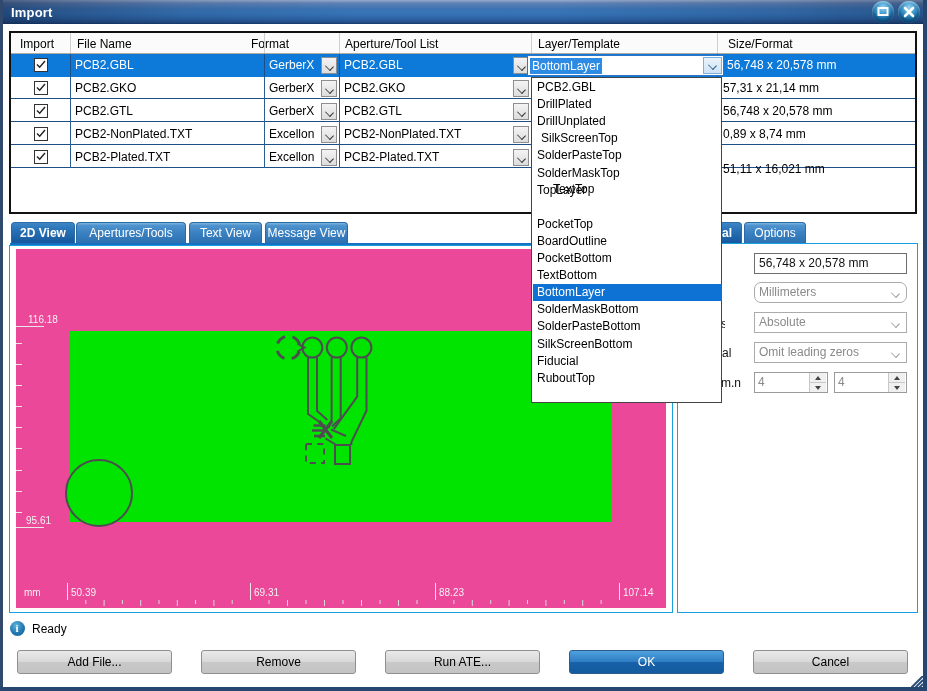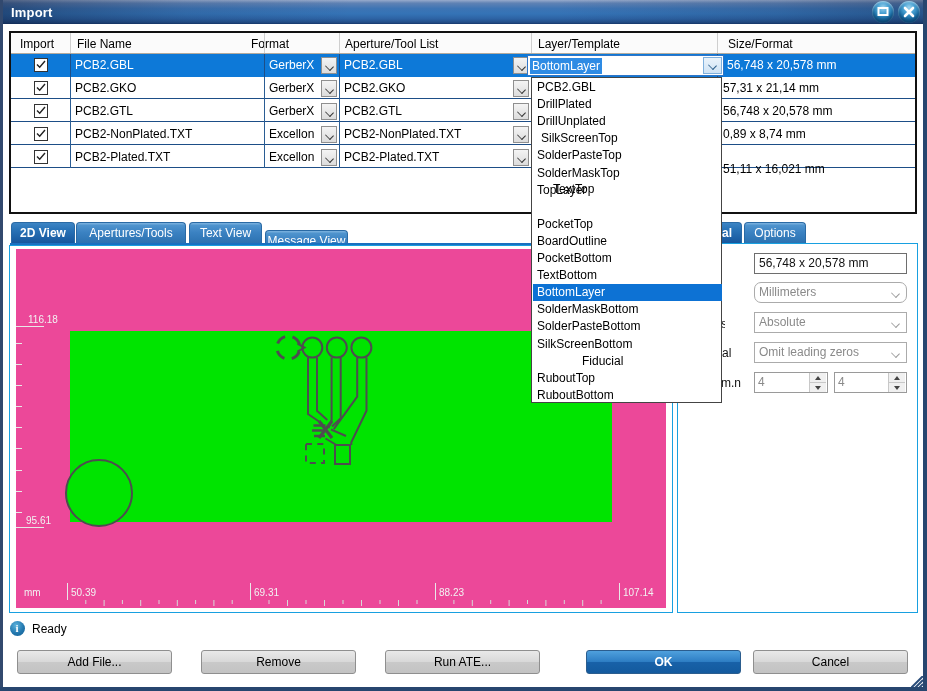--- a/index.html
+++ b/index.html
@@ -201,21 +201,21 @@
     <div class="ddbtn" style="left:310px;"></div>
     <div class="cell" style="left:333px;">PCB2-Plated.TXT</div>
     <div class="ddbtn" style="left:502px;"></div>
     <div class="cell" style="left:712px;margin-top:12px;">51,11 x 16,021 mm</div>
   </div>
 </div>
 
 <div class="tab active" style="left:11px; width:64px;">2D View</div>
 <div class="tab" style="left:76px; width:110px;">Apertures/Tools</div>
 <div class="tab" style="left:189px; width:73px;">Text View</div>
-<div class="tab" style="left:265px; width:83px;margin-top:8px;">Message View</div>
+<div class="tab" style="left:265px; width:83px;">Message View</div>
 <div class="tab active" style="left:712px; width:30px;">al</div>
 <div class="tab" style="left:744px; width:62px;">Options</div>
 <div class="abs" id="tabline-l"></div>
 <div class="abs" id="tabline-r"></div>
 
 <div class="abs" id="panel2d">
   <div id="canvas2d">
     <svg width="650" height="359" style="position:absolute;left:0;top:0;">
 
       <rect x="54" y="82" width="542" height="191" fill="#00e400"></rect>
@@ -331,33 +331,32 @@
     <div class="it" style="top:103.6px;">TopLayer</div>
     <div class="it" style="top:103px;padding-left:20px;">TextTop</div>
     <div class="it" style="top:137.8px;">PocketTop</div>
     <div class="it" style="top:154.9px;">BoardOutline</div>
     <div class="it" style="top:172.0px;">PocketBottom</div>
     <div class="it" style="top:189.1px;">TextBottom</div>
     <div class="it hl" style="top:206.2px;">BottomLayer</div>
     <div class="it" style="top:223.3px;">SolderMaskBottom</div>
     <div class="it" style="top:240.4px;">SolderPasteBottom</div>
     <div class="it" style="top:257.5px;">SilkScreenBottom</div>
-    <div class="it" style="top:274.6px;margin-left:45px;">Fiducial</div>
+    <div class="it" style="top:274.6px;">Fiducial</div>
     <div class="it" style="top:291.7px;">RuboutTop</div>
-    <div class="it" style="top:308.8px;">RuboutBottom</div>
   </div>
 
 <div class="abs" id="status-icon">
     <span>i</span>
   </div>
 <div class="abs" id="status-text">Ready</div>
 <div class="fbtn" style="left:17px;">Add File...</div>
 <div class="fbtn" style="left:201px;">Remove</div>
 <div class="fbtn" style="left:385px;">Run ATE...</div>
-<div class="fbtn blue" style="left:586px;font-weight:bold;">OK</div>
+<div class="fbtn blue" style="left:569px;">OK</div>
 <div class="fbtn" style="left:753px;">Cancel</div>
 <svg class="abs" id="grip" width="12" height="12">
   <path d="M12 0 L0 12 M12 4 L4 12 M12 8 L8 12" stroke="#2a4d7a" stroke-width="2" fill="none"></path>
 </svg>
 
 <div class="abs" id="border-left"></div>
 <div class="abs" id="border-right"></div>
 <div class="abs" id="border-bottom"></div>
 
 </body></html>

